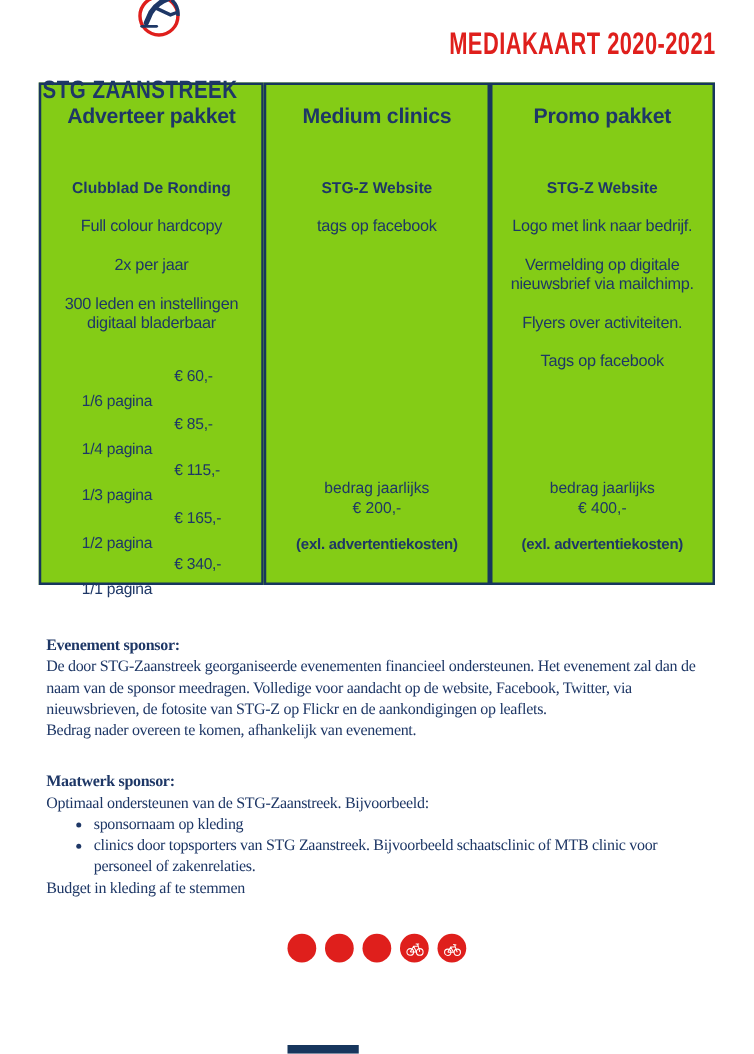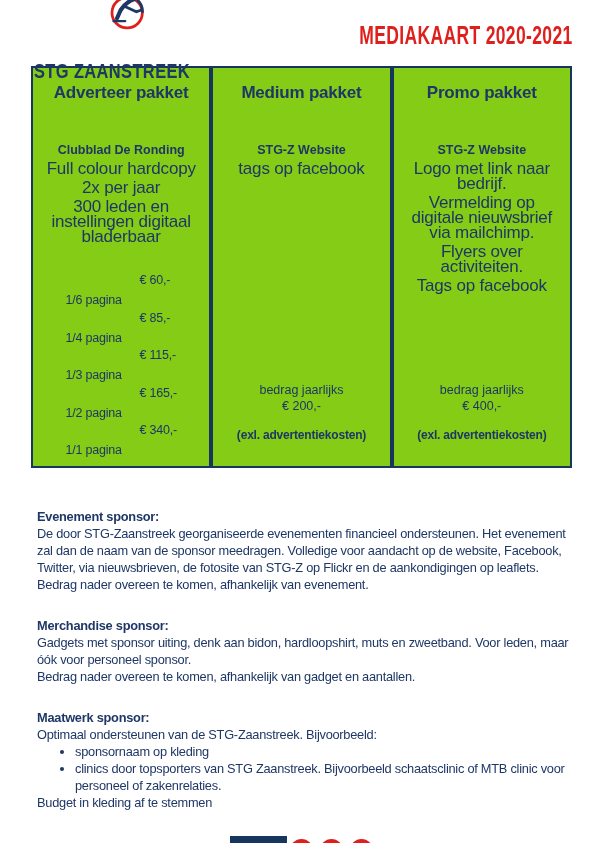--- a/index.html
+++ b/index.html
@@ -26,28 +26,28 @@
   
   .boxes{display:flex;justify-content:space-between;padding:0 31px;margin-top:8px;}
   .box{
     width:189px;height:402px;box-sizing:border-box;
     background:#84cc16;border:2px solid #17365d;
     display:flex;flex-direction:column;align-items:center;text-align:center;
     padding:10px 7px 24px 7px;
   }
   .box-title{font-size:17px;font-weight:bold;margin-top:5px;letter-spacing:-.2px;}
   .box-sub{font-size:12.5px;font-weight:bold;margin-top:40px;}
-  .box-line{font-size:17px;margin-top:4px;line-height:15px;letter-spacing:-.2px;}
+  .box-line{font-size:13px;margin-top:16px;line-height:15px;letter-spacing:-.2px;}
   .price-list{margin-top:28px;margin-bottom:auto;text-align:left;font-size:12.5px;line-height:17.5px;letter-spacing:-.2px;}
   .price-row{display:flex;}
   .price-label{width:74px;margin-top:20px;}
   .fee-block{margin-top:auto;font-size:12.5px;line-height:16px;}
   .fee-note{font-size:12px;font-weight:bold;margin-top:14px;letter-spacing:-.2px;}
   
-  .sections{padding:40px 30px 0 37px;font-size:12.8px;line-height:17px;letter-spacing:-.25px;}
+  .sections{padding:40px 30px 0 37px;font-size:12.8px;line-height:17px;letter-spacing:-.25px;font-family:Liberation Serif, serif;}
   .section{margin:0;}
   .section + .section{margin-top:24px;}
   .section-heading{font-weight:bold;}
   .section p{margin:0;}
   .bullet-list{margin:0;padding-left:38px;list-style:disc;}
   
   .sport-icons{display:flex;justify-content:center;gap:7px;margin-top:28px;}
   .sport-icon{
     width:23px;height:23px;border-radius:50%;background:#df1f1c;
     display:flex;align-items:center;justify-content:center;flex:0 0 auto;
@@ -101,21 +101,21 @@
         <span class="price-value">€ 165,-</span>
       </div>
       <div class="price-row">
         <span class="price-label">1/1 pagina</span>
         <span class="price-value">€ 340,-</span>
       </div>
     </div>
   </div>
 
   <div class="box">
-    <div class="box-title">Medium pakket</div>
+    <div class="box-title">Medium clinics</div>
     <div class="box-sub">STG-Z Website</div>
     <div class="box-line">tags op facebook</div>
     <div class="fee-block">
       <div>bedrag jaarlijks</div>
       <div>€ 200,-</div>
     </div>
     <div class="fee-note">(exl. advertentiekosten)</div>
   </div>
 
   <div class="box">
@@ -134,25 +134,20 @@
 </div>
 
 <div class="sections">
 
   <div class="section">
     <div class="section-heading">Evenement sponsor:</div>
     <p>De door STG-Zaanstreek georganiseerde evenementen financieel ondersteunen. Het evenement zal dan de naam van de sponsor meedragen. Volledige voor aandacht op de website, Facebook, Twitter, via nieuwsbrieven, de fotosite van STG-Z op Flickr en de aankondigingen op leaflets.</p>
     <p>Bedrag nader overeen te komen, afhankelijk van evenement.</p>
   </div>
 
-  <div class="section">
-    <div class="section-heading">Merchandise sponsor:</div>
-    <p>Gadgets met sponsor uiting, denk aan bidon, hardloopshirt, muts en zweetband. Voor leden, maar óók voor personeel sponsor.</p>
-    <p>Bedrag nader overeen te komen, afhankelijk van gadget en aantallen.</p>
-  </div>
 
   <div class="section">
     <div class="section-heading">Maatwerk sponsor:</div>
     <p>Optimaal ondersteunen van de STG-Zaanstreek. Bijvoorbeeld:</p>
     <ul class="bullet-list">
       <li>sponsornaam op kleding</li>
       <li>clinics door topsporters van STG Zaanstreek. Bijvoorbeeld schaatsclinic of MTB clinic voor personeel of zakenrelaties.</li>
     </ul>
     <p>Budget in kleding af te stemmen</p>
   </div>

